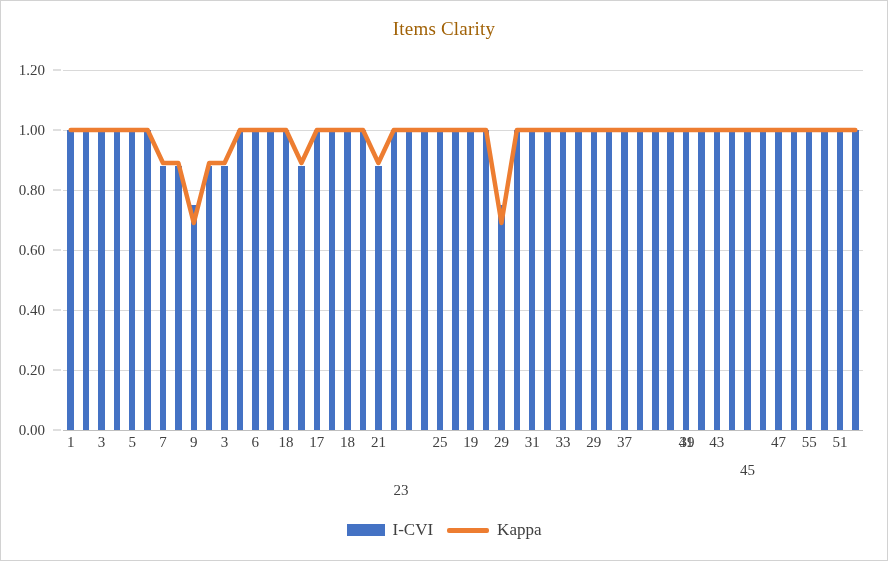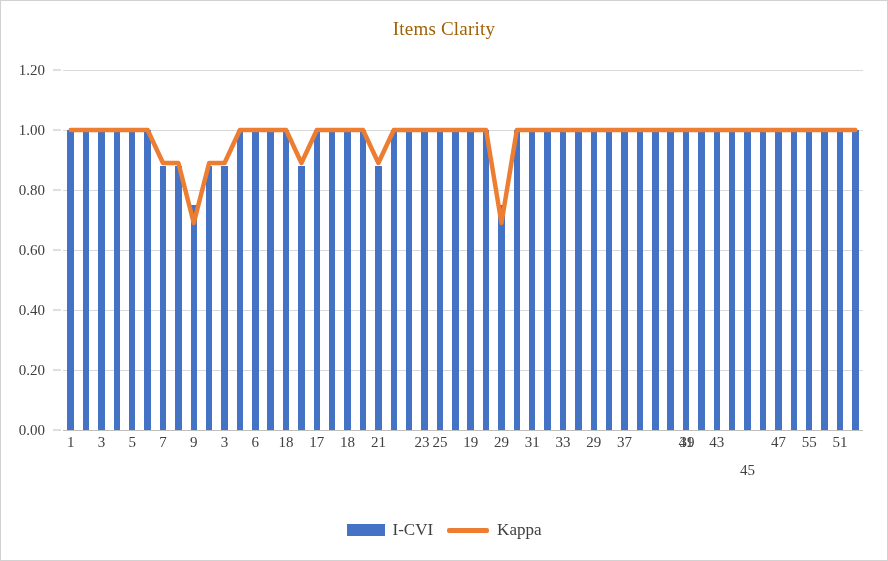--- a/index.html
+++ b/index.html
@@ -217,21 +217,21 @@
       <div class="x-tick-label" style="left: 38.4615px;">3</div>
       <div class="x-tick-label" style="left: 69.2308px;">5</div>
       <div class="x-tick-label" style="left: 100px;">7</div>
       <div class="x-tick-label" style="left: 130.769px;">9</div>
       <div class="x-tick-label" style="left: 161.538px;">3</div>
       <div class="x-tick-label" style="left: 192.308px;">6</div>
       <div class="x-tick-label" style="left: 223.077px;">18</div>
       <div class="x-tick-label" style="left: 253.846px;">17</div>
       <div class="x-tick-label" style="left: 284.615px;">18</div>
       <div class="x-tick-label" style="left: 315.385px;">21</div>
-      <div class="x-tick-label" style="left: 359px;">23</div>
+      <div class="x-tick-label" style="left: 338px; margin-top: 48px;">23</div>
       <div class="x-tick-label" style="left: 376.923px;">25</div>
       <div class="x-tick-label" style="left: 407.692px;">19</div>
       <div class="x-tick-label" style="left: 438.462px;">29</div>
       <div class="x-tick-label" style="left: 469.231px;">31</div>
       <div class="x-tick-label" style="left: 500px;">33</div>
       <div class="x-tick-label" style="left: 530.769px;">29</div>
       <div class="x-tick-label" style="left: 561.538px;">37</div>
       <div class="x-tick-label" style="left: 624px;">39</div>
       <div class="x-tick-label" style="left: 623.077px;">41</div>
       <div class="x-tick-label" style="left: 653.846px;">43</div>

